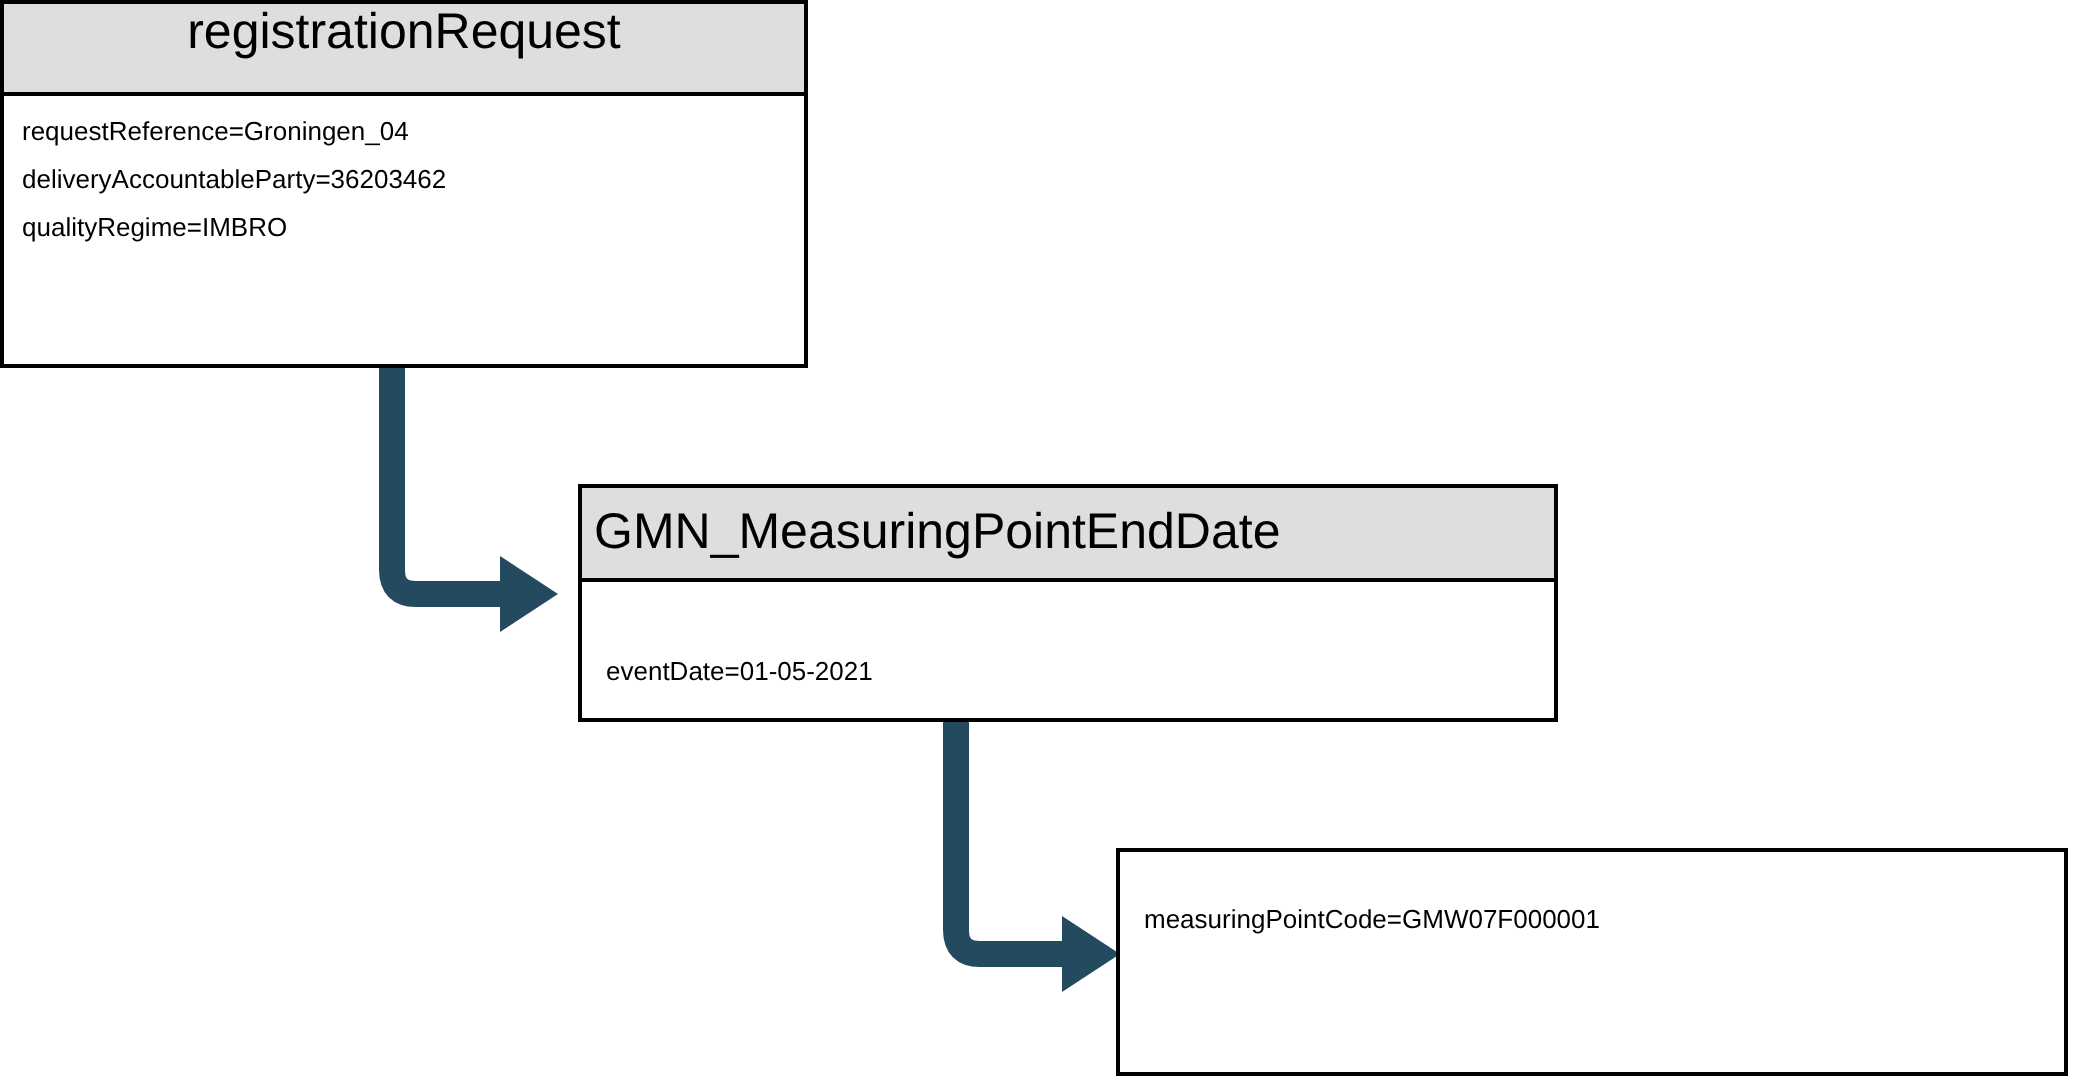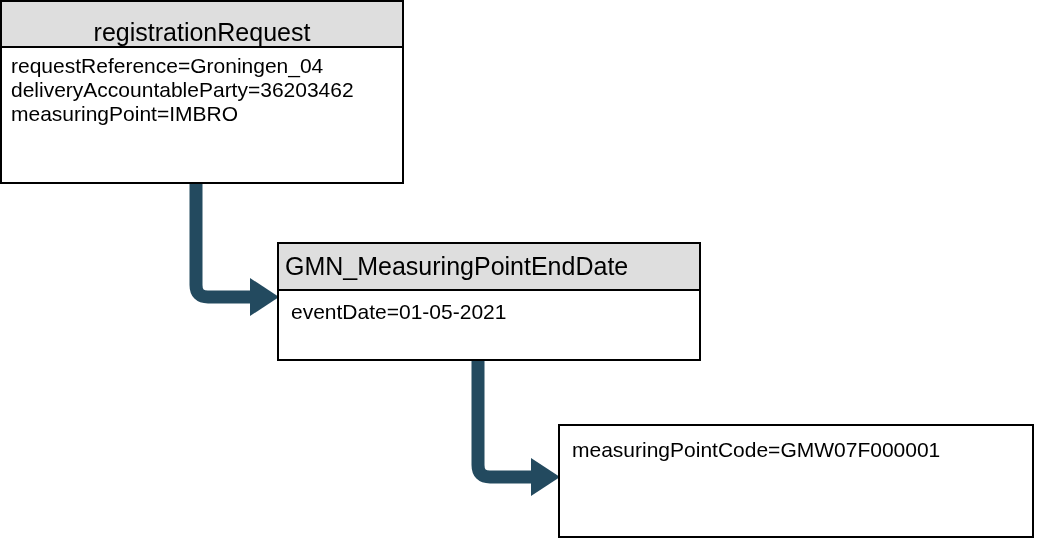--- a/index.html
+++ b/index.html
@@ -51,72 +51,73 @@
     overflow: hidden;
   }
   .obj-body {
     box-sizing: border-box;
     background: #ffffff;
     padding: 6px 0 0 9px;
     overflow: hidden;
   }
   .attr-line {
     color: #000000;
-    font-size: 21px;
+    font-size: 13px;
     line-height: 24px;
     white-space: nowrap;
     overflow: hidden;
   }
 
   
   #box-registration-request {
     left: 0px;
     top: 0px;
     width: 404px;
     height: 184px;
   }
   #box-registration-request .obj-header {
     height: 46px;
-    padding-top: 18px;
+    padding-top: 2px;
   }
   #box-registration-request .obj-body {
     height: 134px;
   }
 
   #box-measuring-point-end-date {
-    left: 277px;
+    left: 289px;
     top: 242px;
-    width: 424px;
+    width: 490px;
     height: 119px;
   }
   #box-measuring-point-end-date .obj-header {
     height: 47px;
     padding-top: 10px;
     padding-left: 6px;
     text-align: left;
   }
   #box-measuring-point-end-date .obj-body {
     height: 68px;
     padding-top: 9px;
     padding-left: 12px;
+    margin-top: 24px;
   }
 
   #box-measuring-point {
     left: 558px;
     top: 424px;
     width: 476px;
     height: 114px;
   }
   #box-measuring-point .obj-header {
     height: 47px;
     padding-top: 10px;
   }
   #box-measuring-point .obj-body {
     height: 68px;
-    padding-top: 12px;
+    padding-top: 22px;
     padding-left: 12px;
   }
 </style>
 </head>
 <body>
 
 <div id="canvas">
 
   <svg id="connectors" viewBox="0 0 1042 538" width="1042" height="538" xmlns="http://www.w3.org/2000/svg">
 
@@ -129,21 +130,21 @@
       <path d="M 478 361 L 478 465 Q 478 477 490 477 L 533 477" fill="none" stroke="#234a5f" stroke-width="13" stroke-linecap="butt"></path>
       <polygon points="531,458 531,496 560,477" fill="#234a5f"></polygon>
     </g>
   </svg>
 
   <div class="obj-box" id="box-registration-request">
     <div class="obj-header">registrationRequest</div>
     <div class="obj-body">
       <div class="attr-line">requestReference=Groningen_04</div>
       <div class="attr-line">deliveryAccountableParty=36203462</div>
-      <div class="attr-line">measuringPoint=IMBRO</div>
+      <div class="attr-line">qualityRegime=IMBRO</div>
     </div>
   </div>
 
   <div class="obj-box" id="box-measuring-point-end-date">
     <div class="obj-header">GMN_MeasuringPointEndDate</div>
     <div class="obj-body">
       <div class="attr-line">eventDate=01-05-2021</div>
     </div>
   </div>
 

